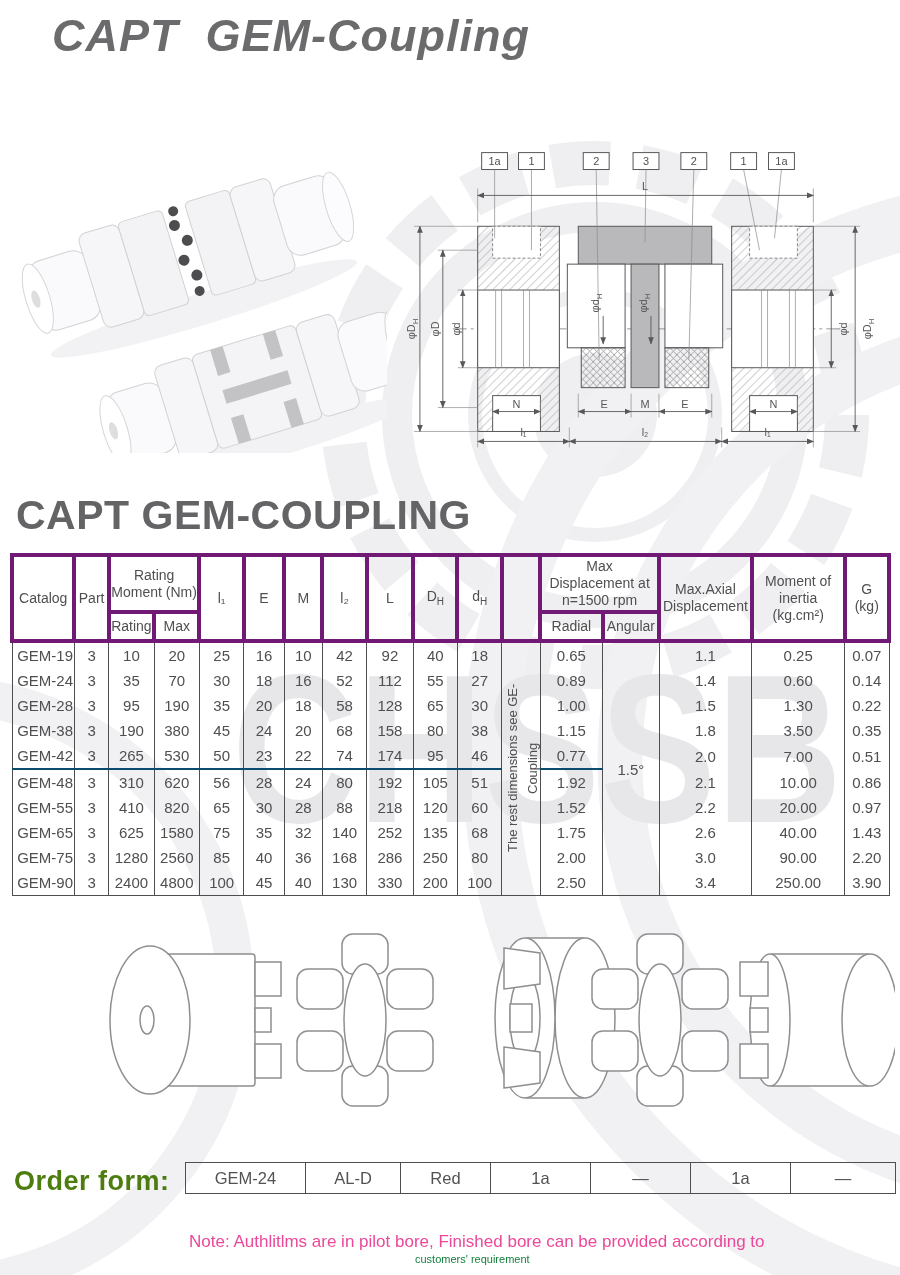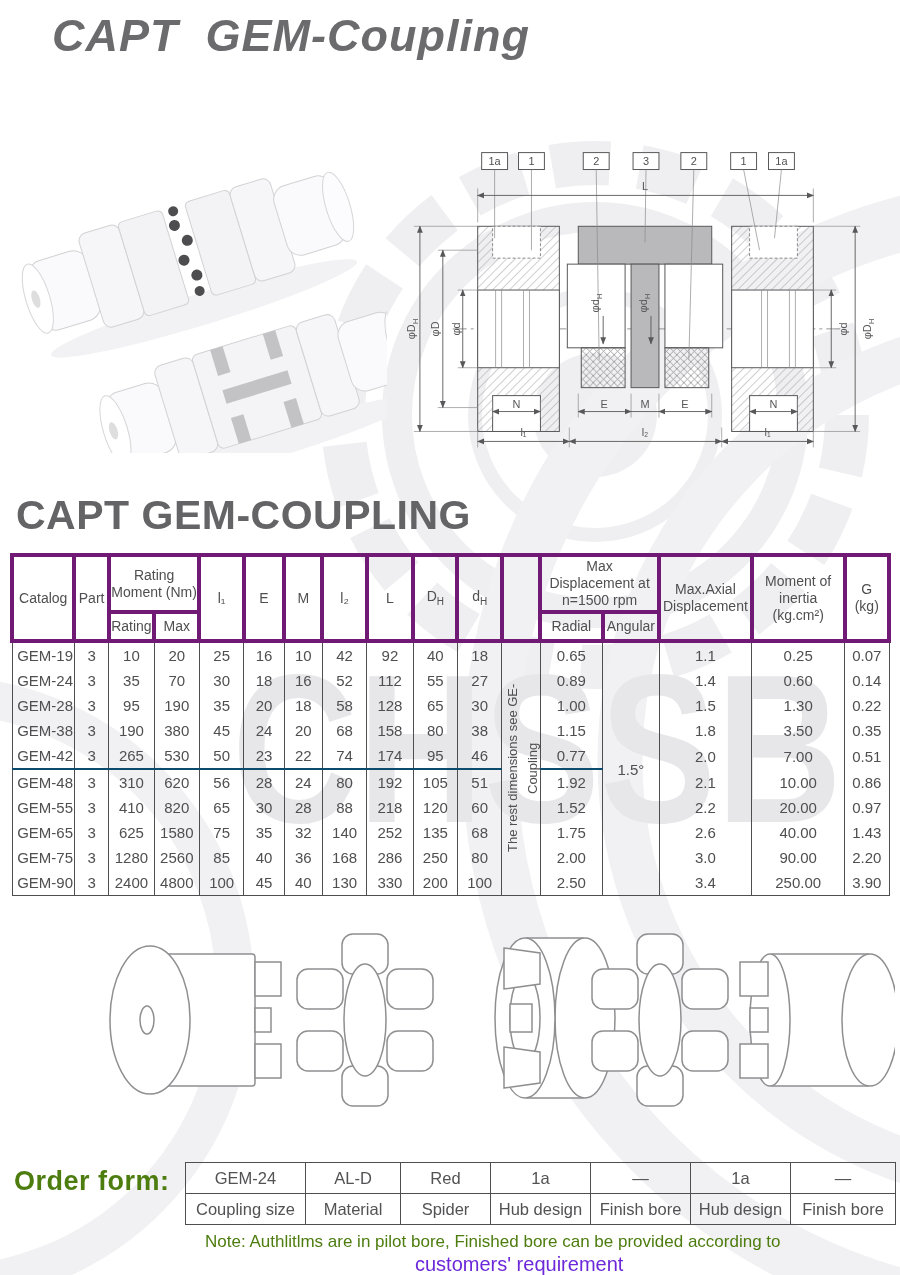--- a/index.html
+++ b/index.html
@@ -53,22 +53,22 @@
     font-size:27px;font-weight:bold;color:#4d7c0f;letter-spacing:.5px;
   }
   table.order{
     position:absolute;left:185px;top:1162px;width:710px;z-index:1;
     border-collapse:collapse;table-layout:fixed;color:#525254;
     border:1.5px solid #4e4e50;
   }
   table.order td{
     border:1px solid #4e4e50;text-align:center;font-size:16.5px;height:30px;padding:0 2px;
   }
-  .note1{position:absolute;left:205px;top:1232px;z-index:1;font-size:17px;color:#4d7c0f;}
-  .note2{position:absolute;left:415px;top:1253px;z-index:1;font-size:20px;color:#6d28d9;}
+  .note1{position:absolute;left:189px;top:1232px;z-index:1;font-size:17px;color:#ec4899;}
+  .note2{position:absolute;left:415px;top:1253px;z-index:1;font-size:11px;color:#15803d;}
 
   svg text{font-family:"Liberation Sans","DejaVu Sans",sans-serif;}
   .dimline{stroke:#58585a;stroke-width:.9;fill:none;}
   .extline{stroke:#8a8a8c;stroke-width:.7;fill:none;}
   .dimtext{font-size:11px;fill:#58585a;}
   .callout-box{fill:#fff;stroke:#58585a;stroke-width:1;}
   .callout-text{font-size:11px;fill:#505052;}
 </style>
 </head>
 <body>
@@ -572,26 +572,17 @@
   <tbody>
     <tr>
         <td>GEM-24</td>
         <td>AL-D</td>
         <td>Red</td>
         <td>1a</td>
         <td>—</td>
         <td>1a</td>
         <td>—</td>
       </tr>
-    <tr>
-        <td>Coupling size</td>
-        <td>Material</td>
-        <td>Spider</td>
-        <td>Hub design</td>
-        <td>Finish bore</td>
-        <td>Hub design</td>
-        <td>Finish bore</td>
-      </tr>
   </tbody>
 </table>
 
 <div class="note1">Note: Authlitlms are in pilot bore, Finished bore can be provided according to</div>
 <div class="note2">customers' requirement</div>
 
 </body></html>

